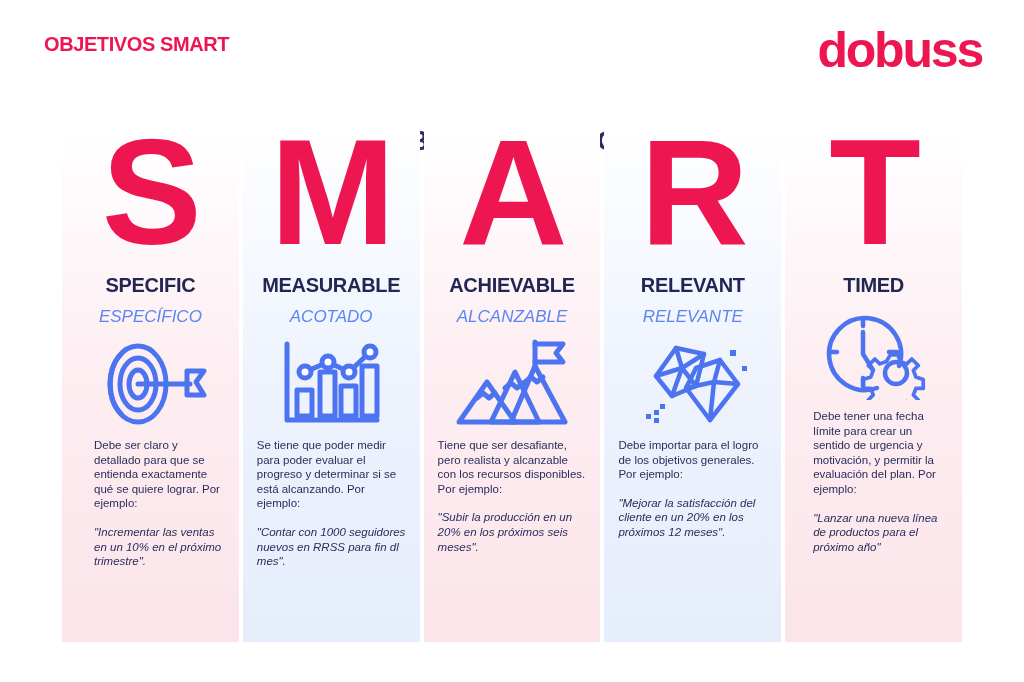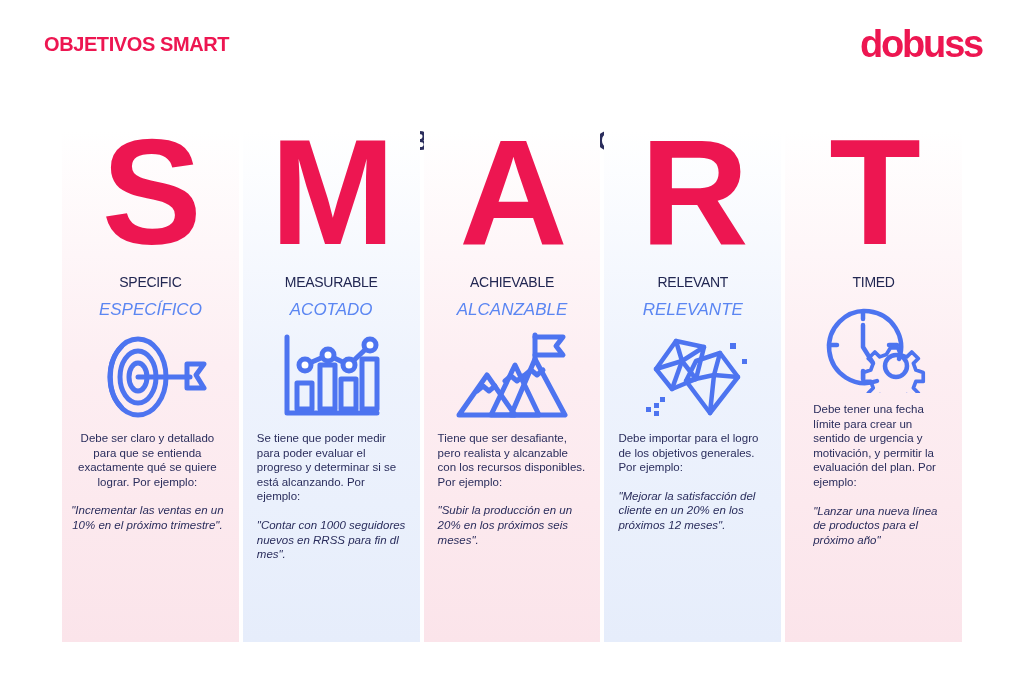--- a/index.html
+++ b/index.html
@@ -12,21 +12,21 @@
   .page { position: relative; width: 1024px; height: 603px; background: #fff; }
 
   
   .top-title {
     position: absolute; left: 44px; top: 33px;
     font-size: 20px; font-weight: bold; letter-spacing: -0.4px;
     color: #ED1651; text-transform: uppercase;
   }
   .brand {
     position: absolute; right: 42px; top: 25px;
-    font-size: 38px; font-weight: bold; letter-spacing: -2.2px;
+    font-size: 50px; font-weight: bold; letter-spacing: -2.2px;
     color: #ED1651; line-height: 1;
   }
 
   
   .objetivos {
     position: absolute; left: 0; right: 0; top: 100px;
     text-align: center;
     font-size: 28px; font-weight: 700; letter-spacing: 15px;
     color: #2A2D5C; text-indent: 15px; margin-top: 25px;
   }
@@ -46,21 +46,21 @@
   .col.blue  { background: linear-gradient(180deg,#ffffff 0%, #eef3fd 46%, #e6edfb 100%); }
 
   .bigletter {
     font-size: 150px; line-height: 124px;
     font-weight: bold; color: #ED1651;
     letter-spacing: -3px; height: 136px;
     display: flex; align-items: flex-start; justify-content: center;
   }
 
   .head-en {
-    font-size: 14px; font-weight: normal; color: #222752;
+    font-size: 20px; font-weight: bold; color: #222752;
     letter-spacing: -0.3px; text-align: center; margin-top: 8px;
     white-space: nowrap;
   }
   .head-es {
     font-size: 17px; font-style: italic; color: #5B86F2;
     text-align: center; margin-top: 10px; line-height: 19px;
   }
 
   .icon-wrap {
     height: 104px; display: flex; align-items: center; justify-content: center;
@@ -69,21 +69,21 @@
   .icon-wrap svg { display: block; }
 
   .body-text {
     font-size: 11.5px; line-height: 14.6px; color: #2A2D5C;
     padding: 0 14px; margin-top: 2px; width: 100%;
   }
   .body-text .para { }
   .body-text .quote { font-style: italic; margin-top: 14px; }
 
   
-  .col:nth-child(1) .body-text { padding-left: 8px; text-align: center; }
+  .col:nth-child(1) .body-text { padding-left: 32px; }
   .col:nth-child(5) .body-text { padding-left: 28px; }
 </style>
 </head>
 <body>
 
 <div class="page">
 
   <div class="top-title">OBJETIVOS SMART</div>
   <div class="brand">dobuss</div>
 

